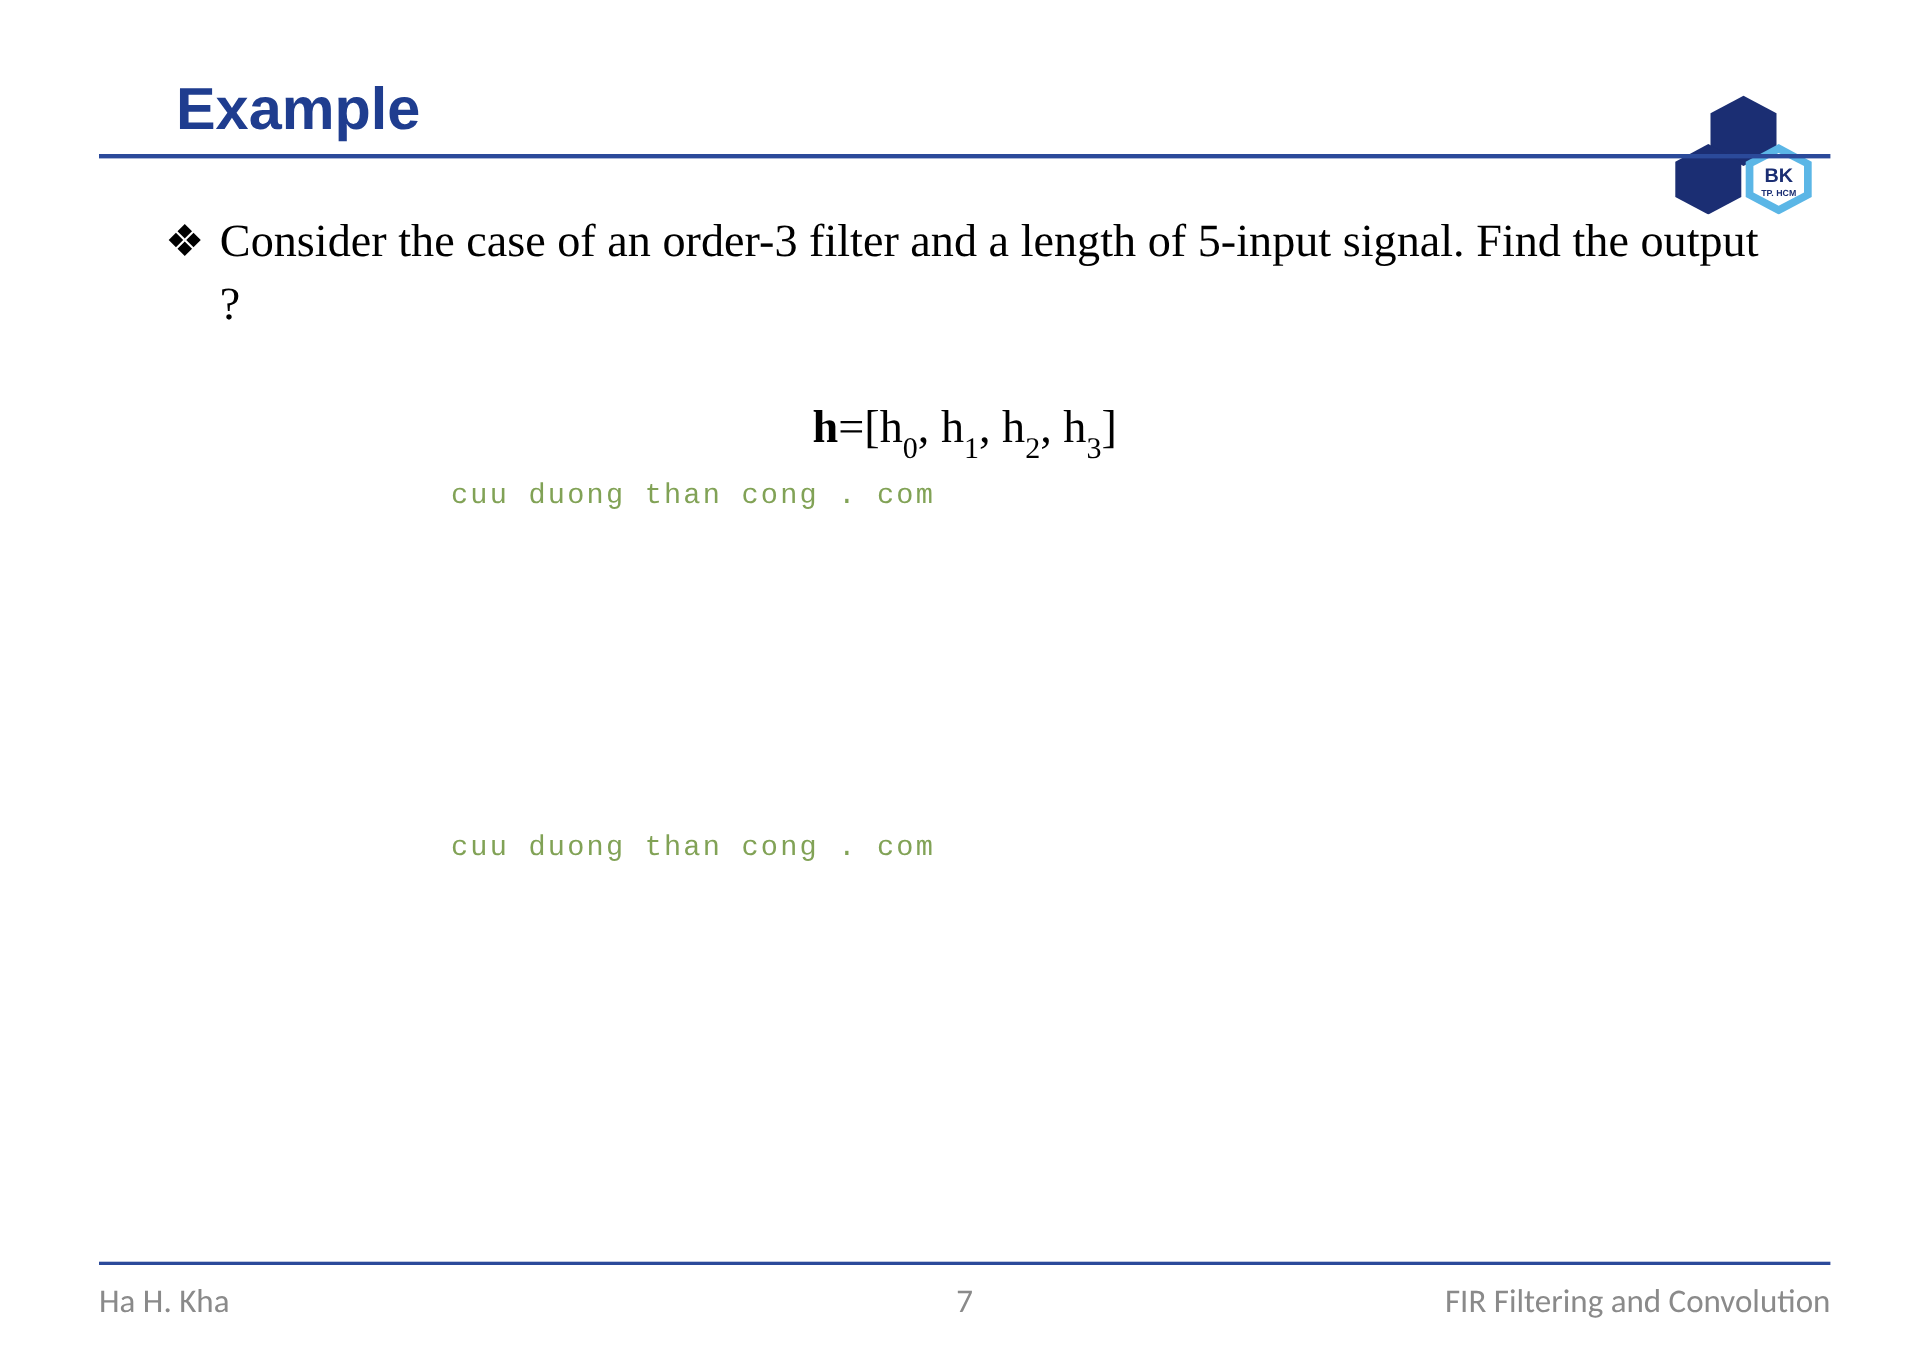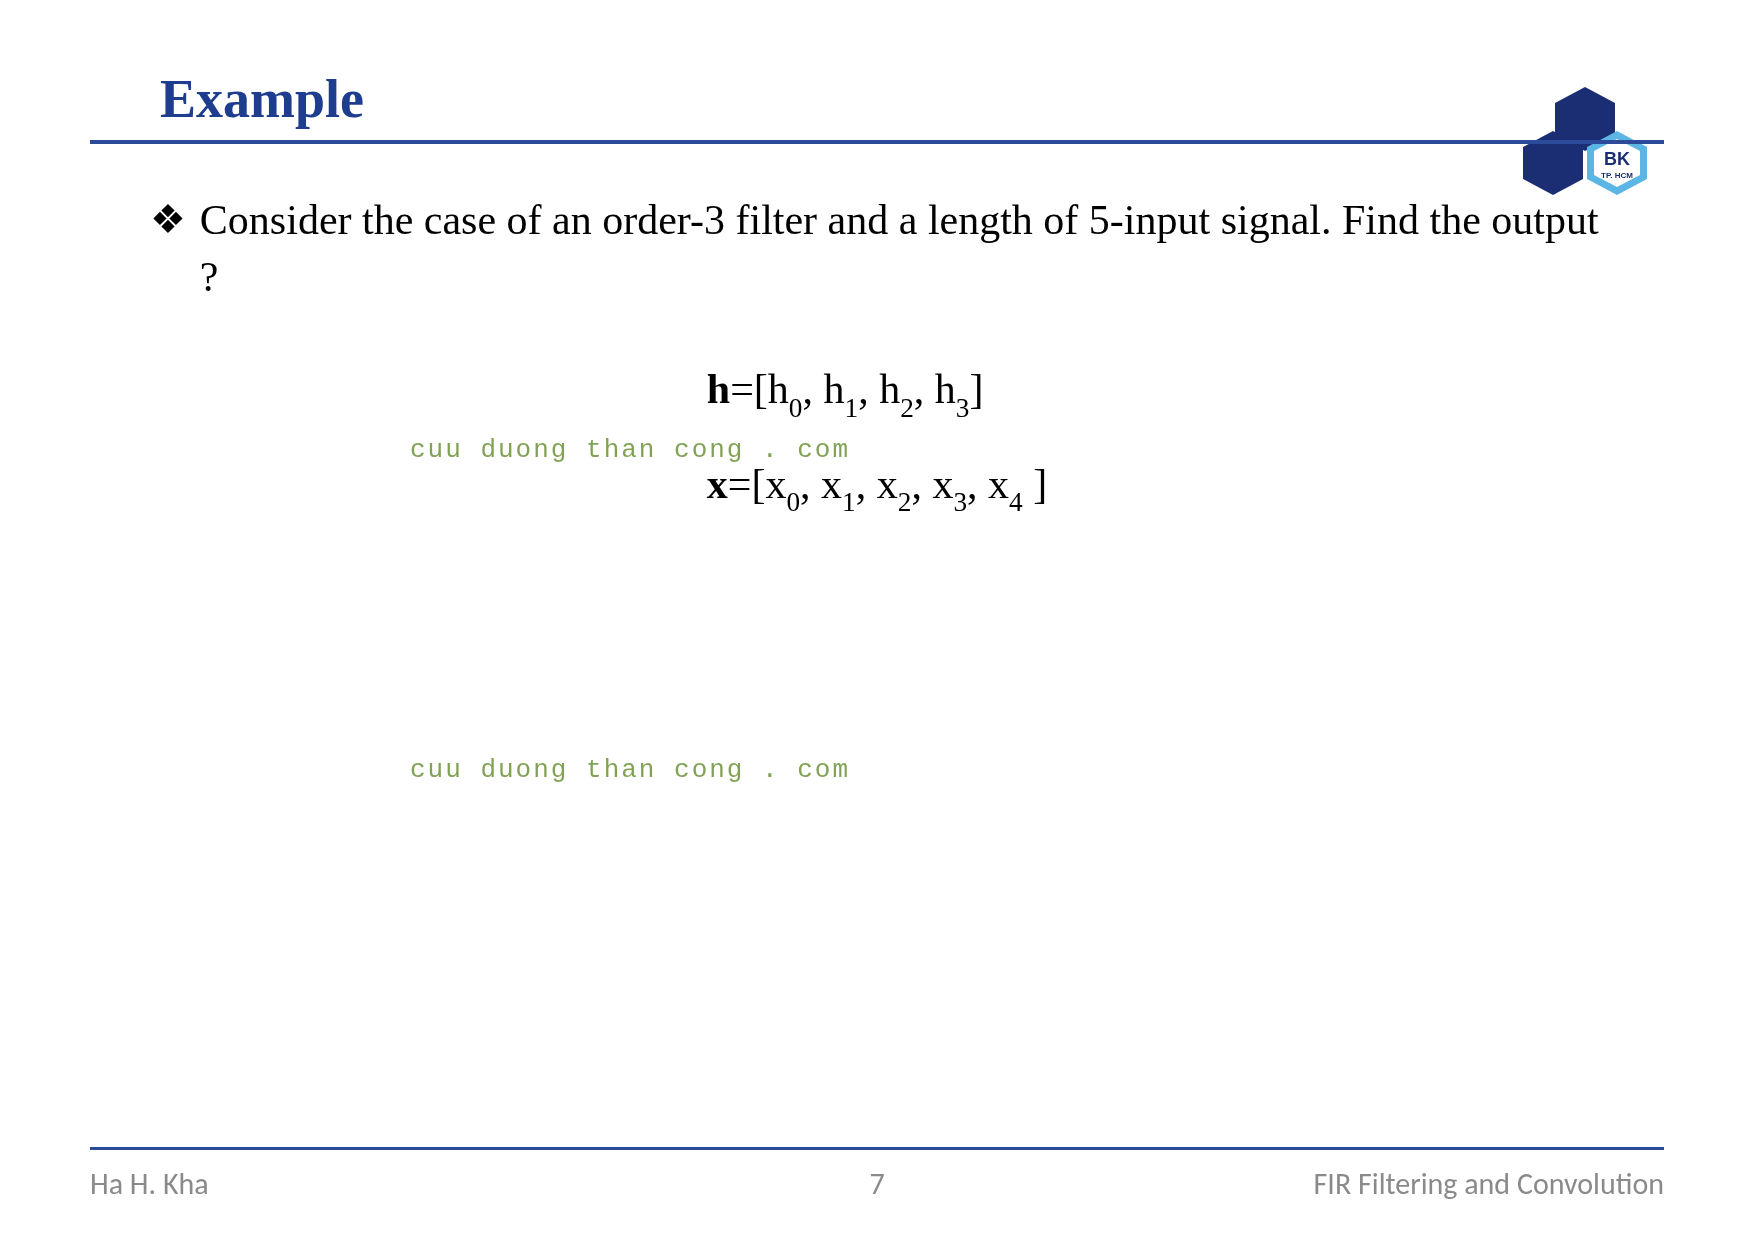--- a/index.html
+++ b/index.html
@@ -22,21 +22,21 @@
     position: absolute;
     top: 50px;
     left: 0;
     right: 0;
     height: 110px;
   }
   .title {
     position: absolute;
     left: 160px;
     top: 18px;
-    font-family: Liberation Serif, serif;
+    font-family: Liberation Sans, sans-serif;
     font-weight: bold;
     font-size: 54px;
     color: #1f3d8f;
   }
   .hr-top {
     position: absolute;
     left: 90px;
     right: 90px;
     top: 140px;
     height: 0;
@@ -165,23 +165,21 @@
     <div class="bullet-line">
       <span class="bullet-glyph">❖</span>
       <span class="bullet-text">Consider the case of an order-3 filter and a length of 5-input signal. Find the output ?</span>
     </div>
 
     <div class="equations">
       <div class="eq-wrap">
         <div class="eq-line">
           <span class="bold">h</span><span>=</span><span>[</span>h<span class="sub">0</span>, h<span class="sub">1</span>, h<span class="sub">2</span>, h<span class="sub">3</span><span>]</span>
         </div><br>
-        <div class="eq-line">
-          <span class="bold">x</span><span>=</span><span>[</span>x<span class="sub">0</span>, x<span class="sub">1</span>, x<span class="sub">2</span>, x<span class="sub">3</span>, x<span class="sub">4</span><span> ]</span>
-        </div><br>
+        <br>
       </div>
     </div>
   </div>
 
   <div class="watermark wm1">cuu duong than cong . com</div>
   <div class="watermark wm2">cuu duong than cong . com</div>
 
   <div class="hr-bottom"></div>
 
   <div class="footer">

